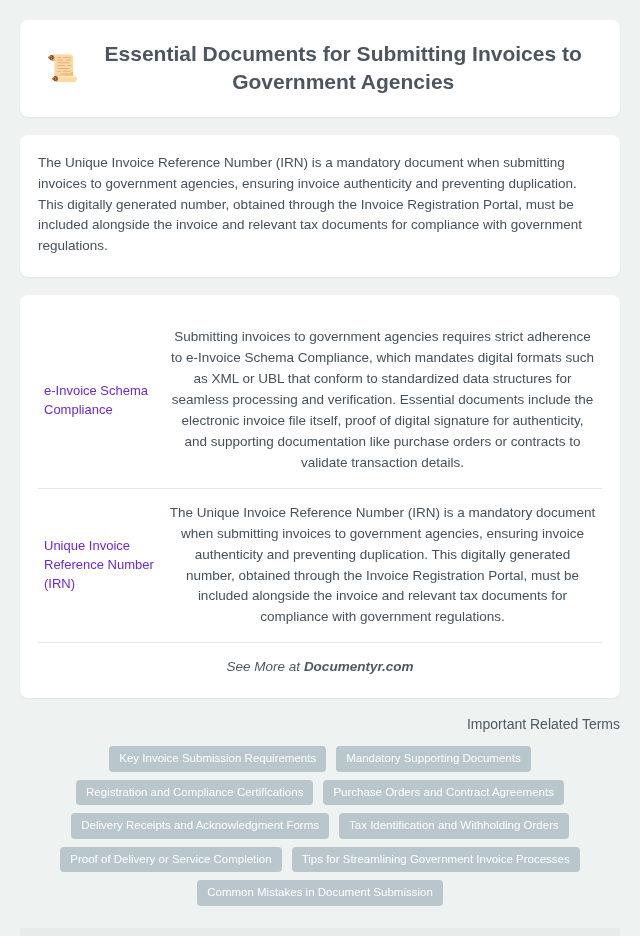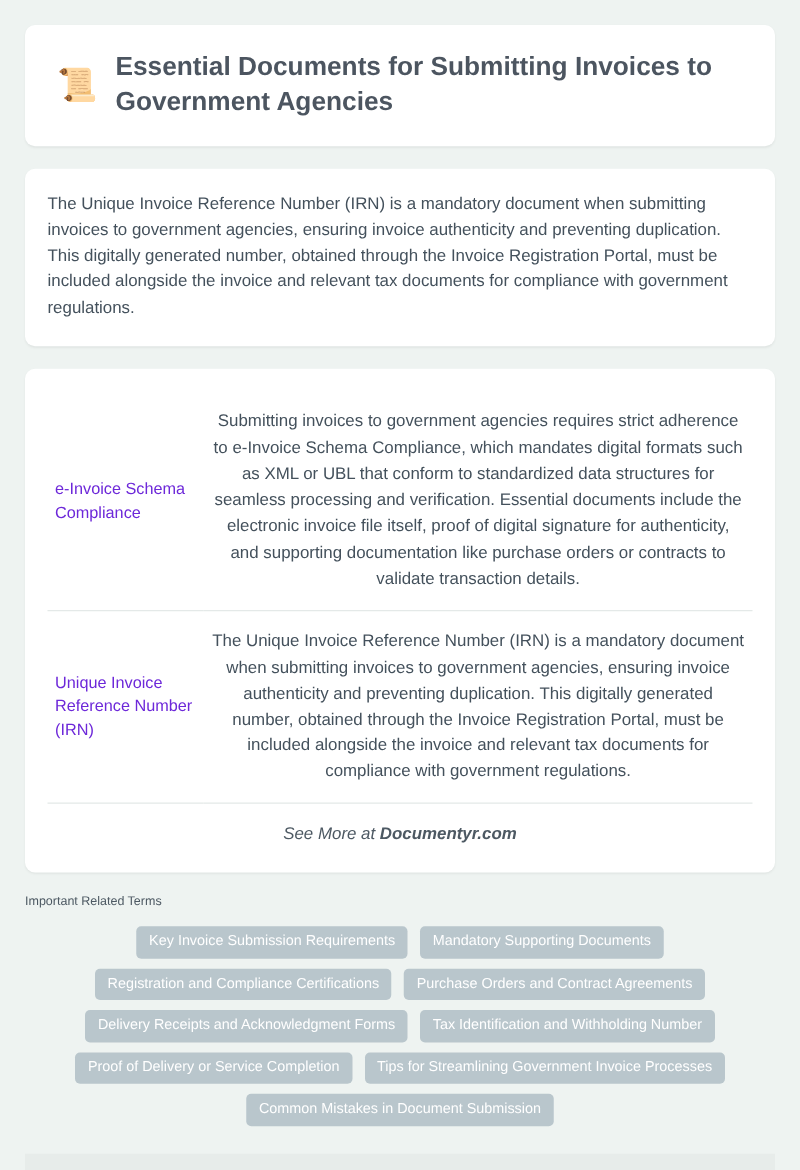--- a/index.html
+++ b/index.html
@@ -35,20 +35,21 @@
   .header-icon {
     font-size: 26px;
     line-height: 1;
     flex: 0 0 auto;
     color: #b9a8d6;
   }
   .header-title {
     font-size: 21px;
     font-weight: bold;
     color: #4c5560;
+    text-align: center;
     line-height: 1.35;
   }
 
   
   .intro-card {
     padding: 18px 18px 20px 18px;
   }
   .intro-text {
     font-size: 13.5px;
     line-height: 1.55;
@@ -85,22 +86,22 @@
     text-align: center;
     font-size: 13.5px;
     font-style: italic;
     color: #4d5963;
     padding: 16px 0 14px 0;
   }
   .see-more b { font-style: italic; margin-top: 32px; }
 
   
   .related-title {
-    text-align: left;
-    font-size: 10px;
+    text-align: right;
+    font-size: 14px;
     color: #4d5963;
     margin: 6px 0 14px 0;
   }
   .tag-wrap {
     display: flex;
     flex-wrap: wrap;
     justify-content: center;
     gap: 8px 10px;
     padding: 0 2px;
   }
@@ -156,21 +157,21 @@
     </div>
   </div>
 
   <div class="related-title">Important Related Terms</div>
   <div class="tag-wrap">
     <span class="tag">Key Invoice Submission Requirements</span>
     <span class="tag">Mandatory Supporting Documents</span>
     <span class="tag">Registration and Compliance Certifications</span>
     <span class="tag">Purchase Orders and Contract Agreements</span>
     <span class="tag">Delivery Receipts and Acknowledgment Forms</span>
-    <span class="tag">Tax Identification and Withholding Number</span>
+    <span class="tag">Tax Identification and Withholding Orders</span>
     <span class="tag">Proof of Delivery or Service Completion</span>
     <span class="tag">Tips for Streamlining Government Invoice Processes</span>
     <span class="tag">Common Mistakes in Document Submission</span>
   </div>
 
   <div class="footer">
     
   </div>
 
 </div>

